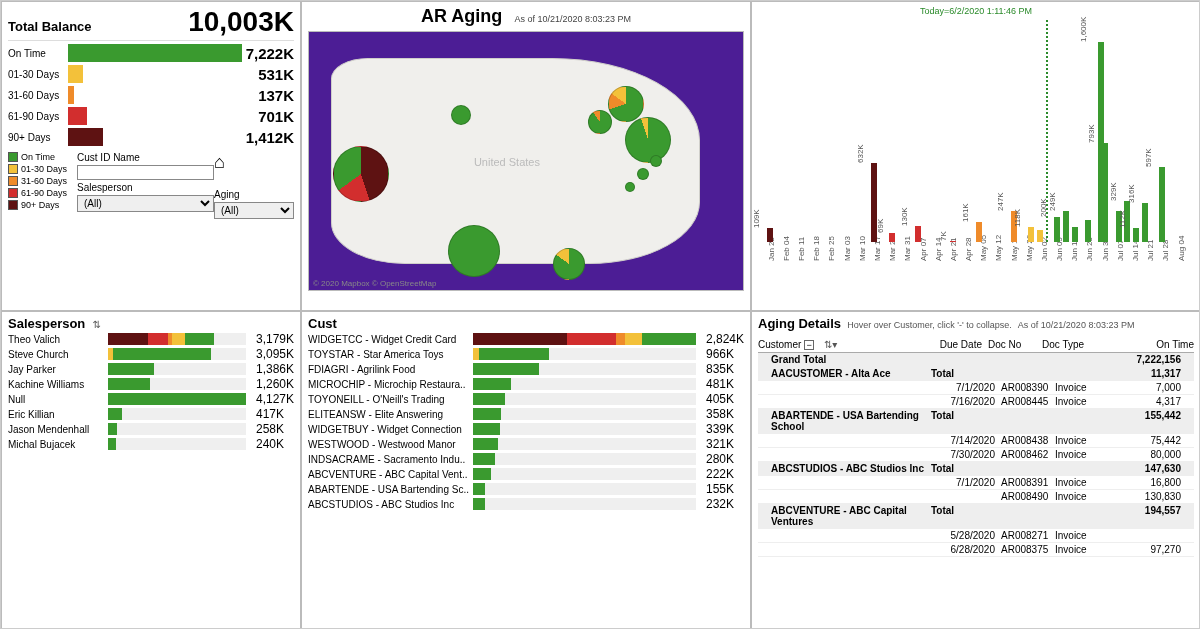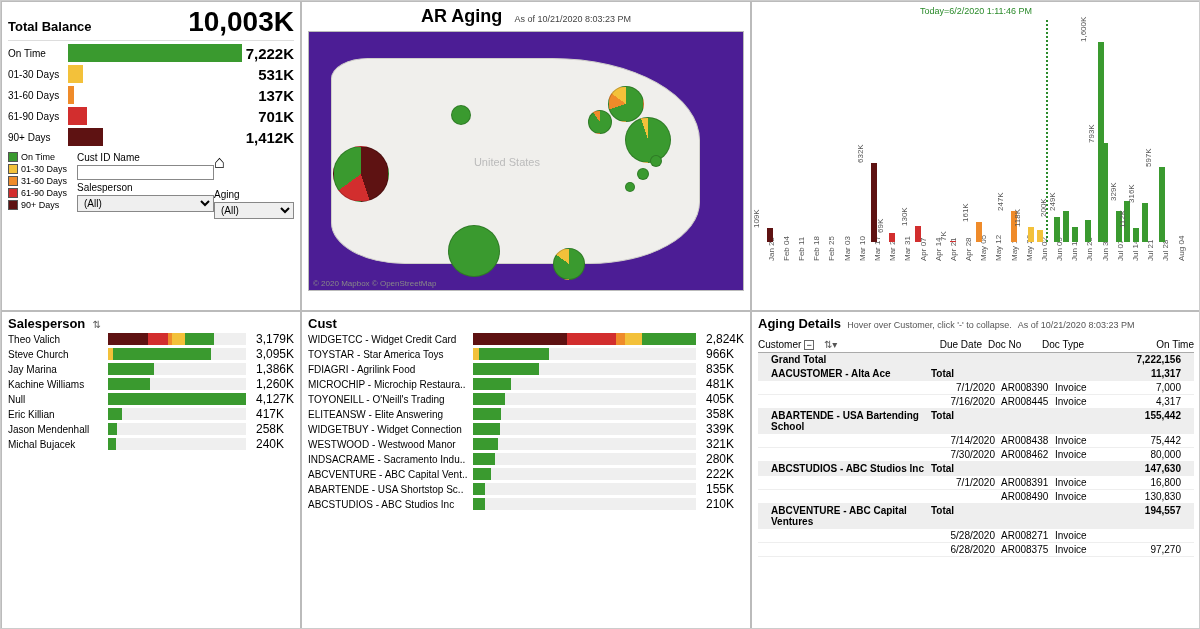--- a/index.html
+++ b/index.html
@@ -297,21 +297,21 @@
           <div class="list-label">Steve Church</div>
       <div class="list-bar">
             <div style="position:absolute;left:0;top:0;bottom:0;width:74.99394233099103%;">
               <div class="seg" style="left:0%;width:5%;background:#f3c13a"></div>
               <div class="seg" style="left:5%;width:95%;background:#3a9a2f"></div>
             </div>
           </div>
       <div class="list-val">3,095K</div>
         </div>
         <div class="list-row">
-          <div class="list-label">Jay Marina</div>
+          <div class="list-label">Jay Parker</div>
       <div class="list-bar">
             <div style="position:absolute;left:0;top:0;bottom:0;width:33.5837169857039%;">
               <div class="seg" style="left:0%;width:100%;background:#3a9a2f"></div>
             </div>
           </div>
       <div class="list-val">1,386K</div>
         </div>
         <div class="list-row">
           <div class="list-label">Kachine Williams</div>
       <div class="list-bar">
@@ -452,36 +452,36 @@
         <div class="list-row">
           <div class="list-label">ABCVENTURE - ABC Capital Vent..</div>
       <div class="list-bar">
             <div style="position:absolute;left:0;top:0;bottom:0;width:7.861189801699717%;">
               <div class="seg" style="left:0%;width:100%;background:#3a9a2f"></div>
             </div>
           </div>
       <div class="list-val">222K</div>
         </div>
         <div class="list-row">
-          <div class="list-label">ABARTENDE - USA Shortstop Sc..</div>
+          <div class="list-label">ABARTENDE - USA Bartending Sc..</div>
       <div class="list-bar">
             <div style="position:absolute;left:0;top:0;bottom:0;width:5.488668555240793%;">
               <div class="seg" style="left:0%;width:100%;background:#3a9a2f"></div>
             </div>
           </div>
       <div class="list-val">155K</div>
         </div>
         <div class="list-row">
           <div class="list-label">ABCSTUDIOS - ABC Studios Inc</div>
       <div class="list-bar">
             <div style="position:absolute;left:0;top:0;bottom:0;width:5.240793201133145%;">
               <div class="seg" style="left:0%;width:100%;background:#3a9a2f"></div>
             </div>
           </div>
-      <div class="list-val">210K</div>
+      <div class="list-val">232K</div>
         </div>
       </div>
   </div>
 
   <div class="panel">
     <span class="panel-title">Aging Details</span>
     &nbsp;<span class="ad-sub">Hover over Customer, click '-' to collapse.</span>
     &nbsp;<span class="ad-sub">As of 10/21/2020 8:03:23 PM</span>
 
     <div class="ad-head">

